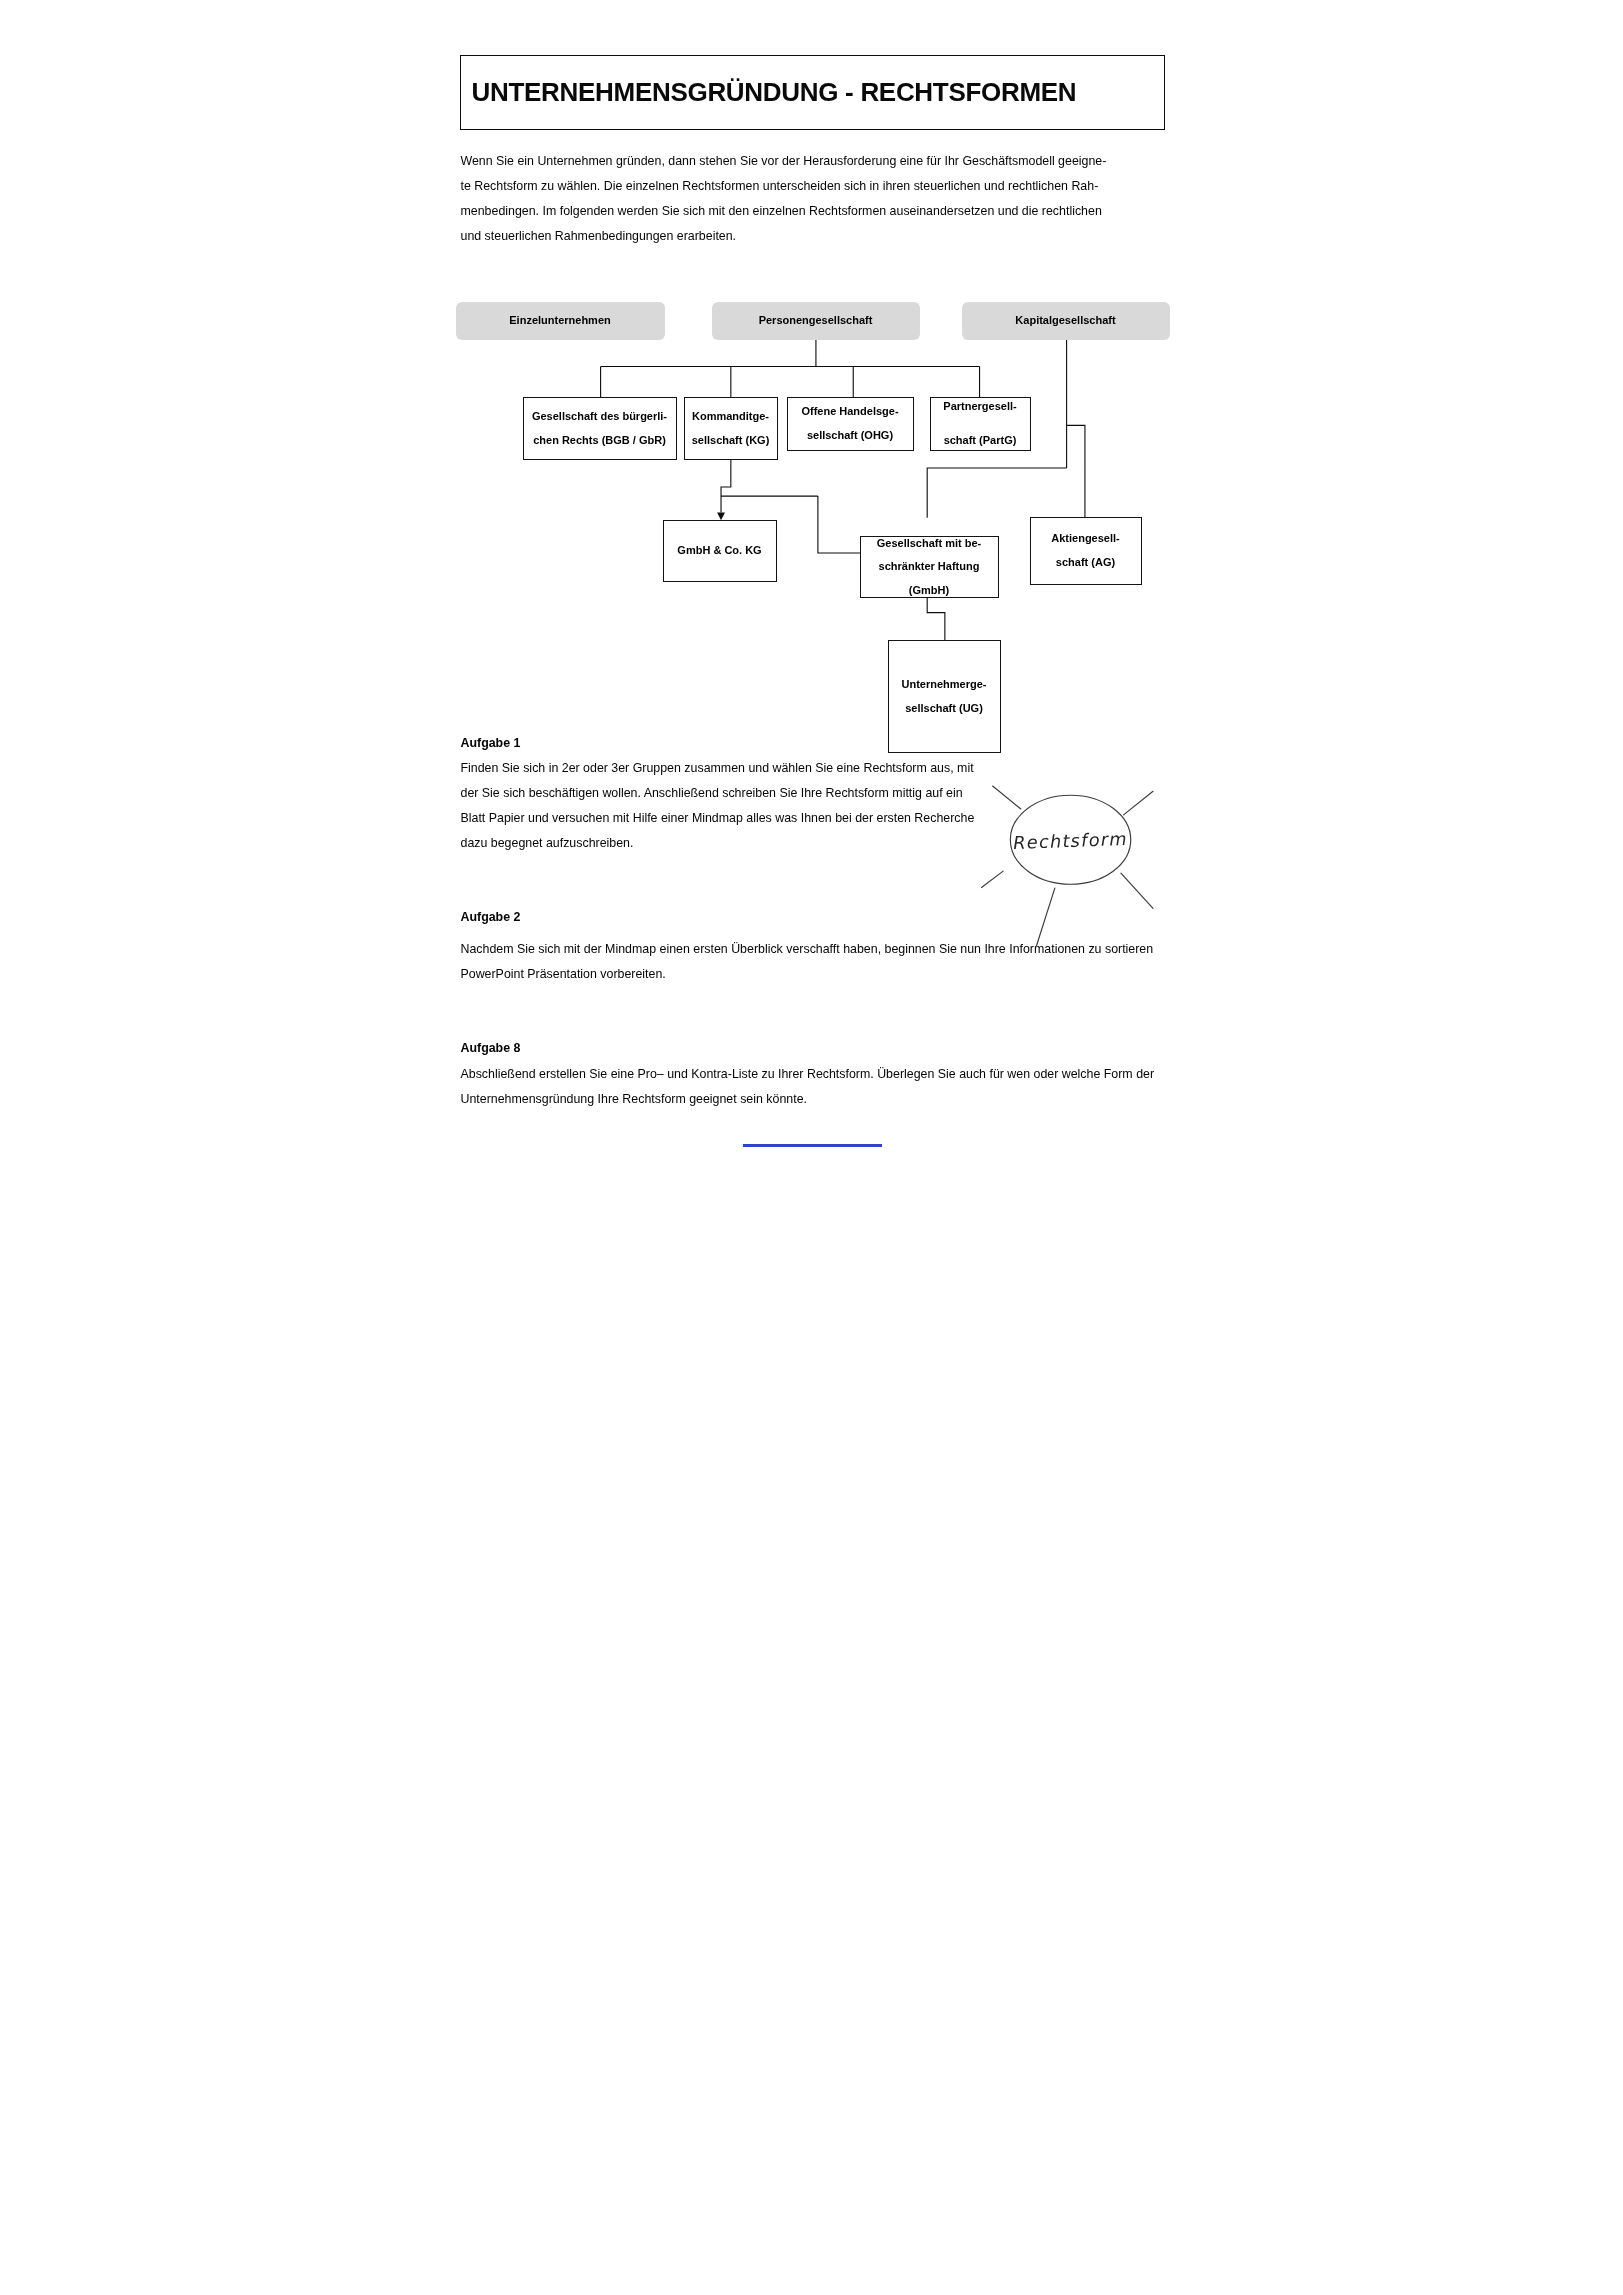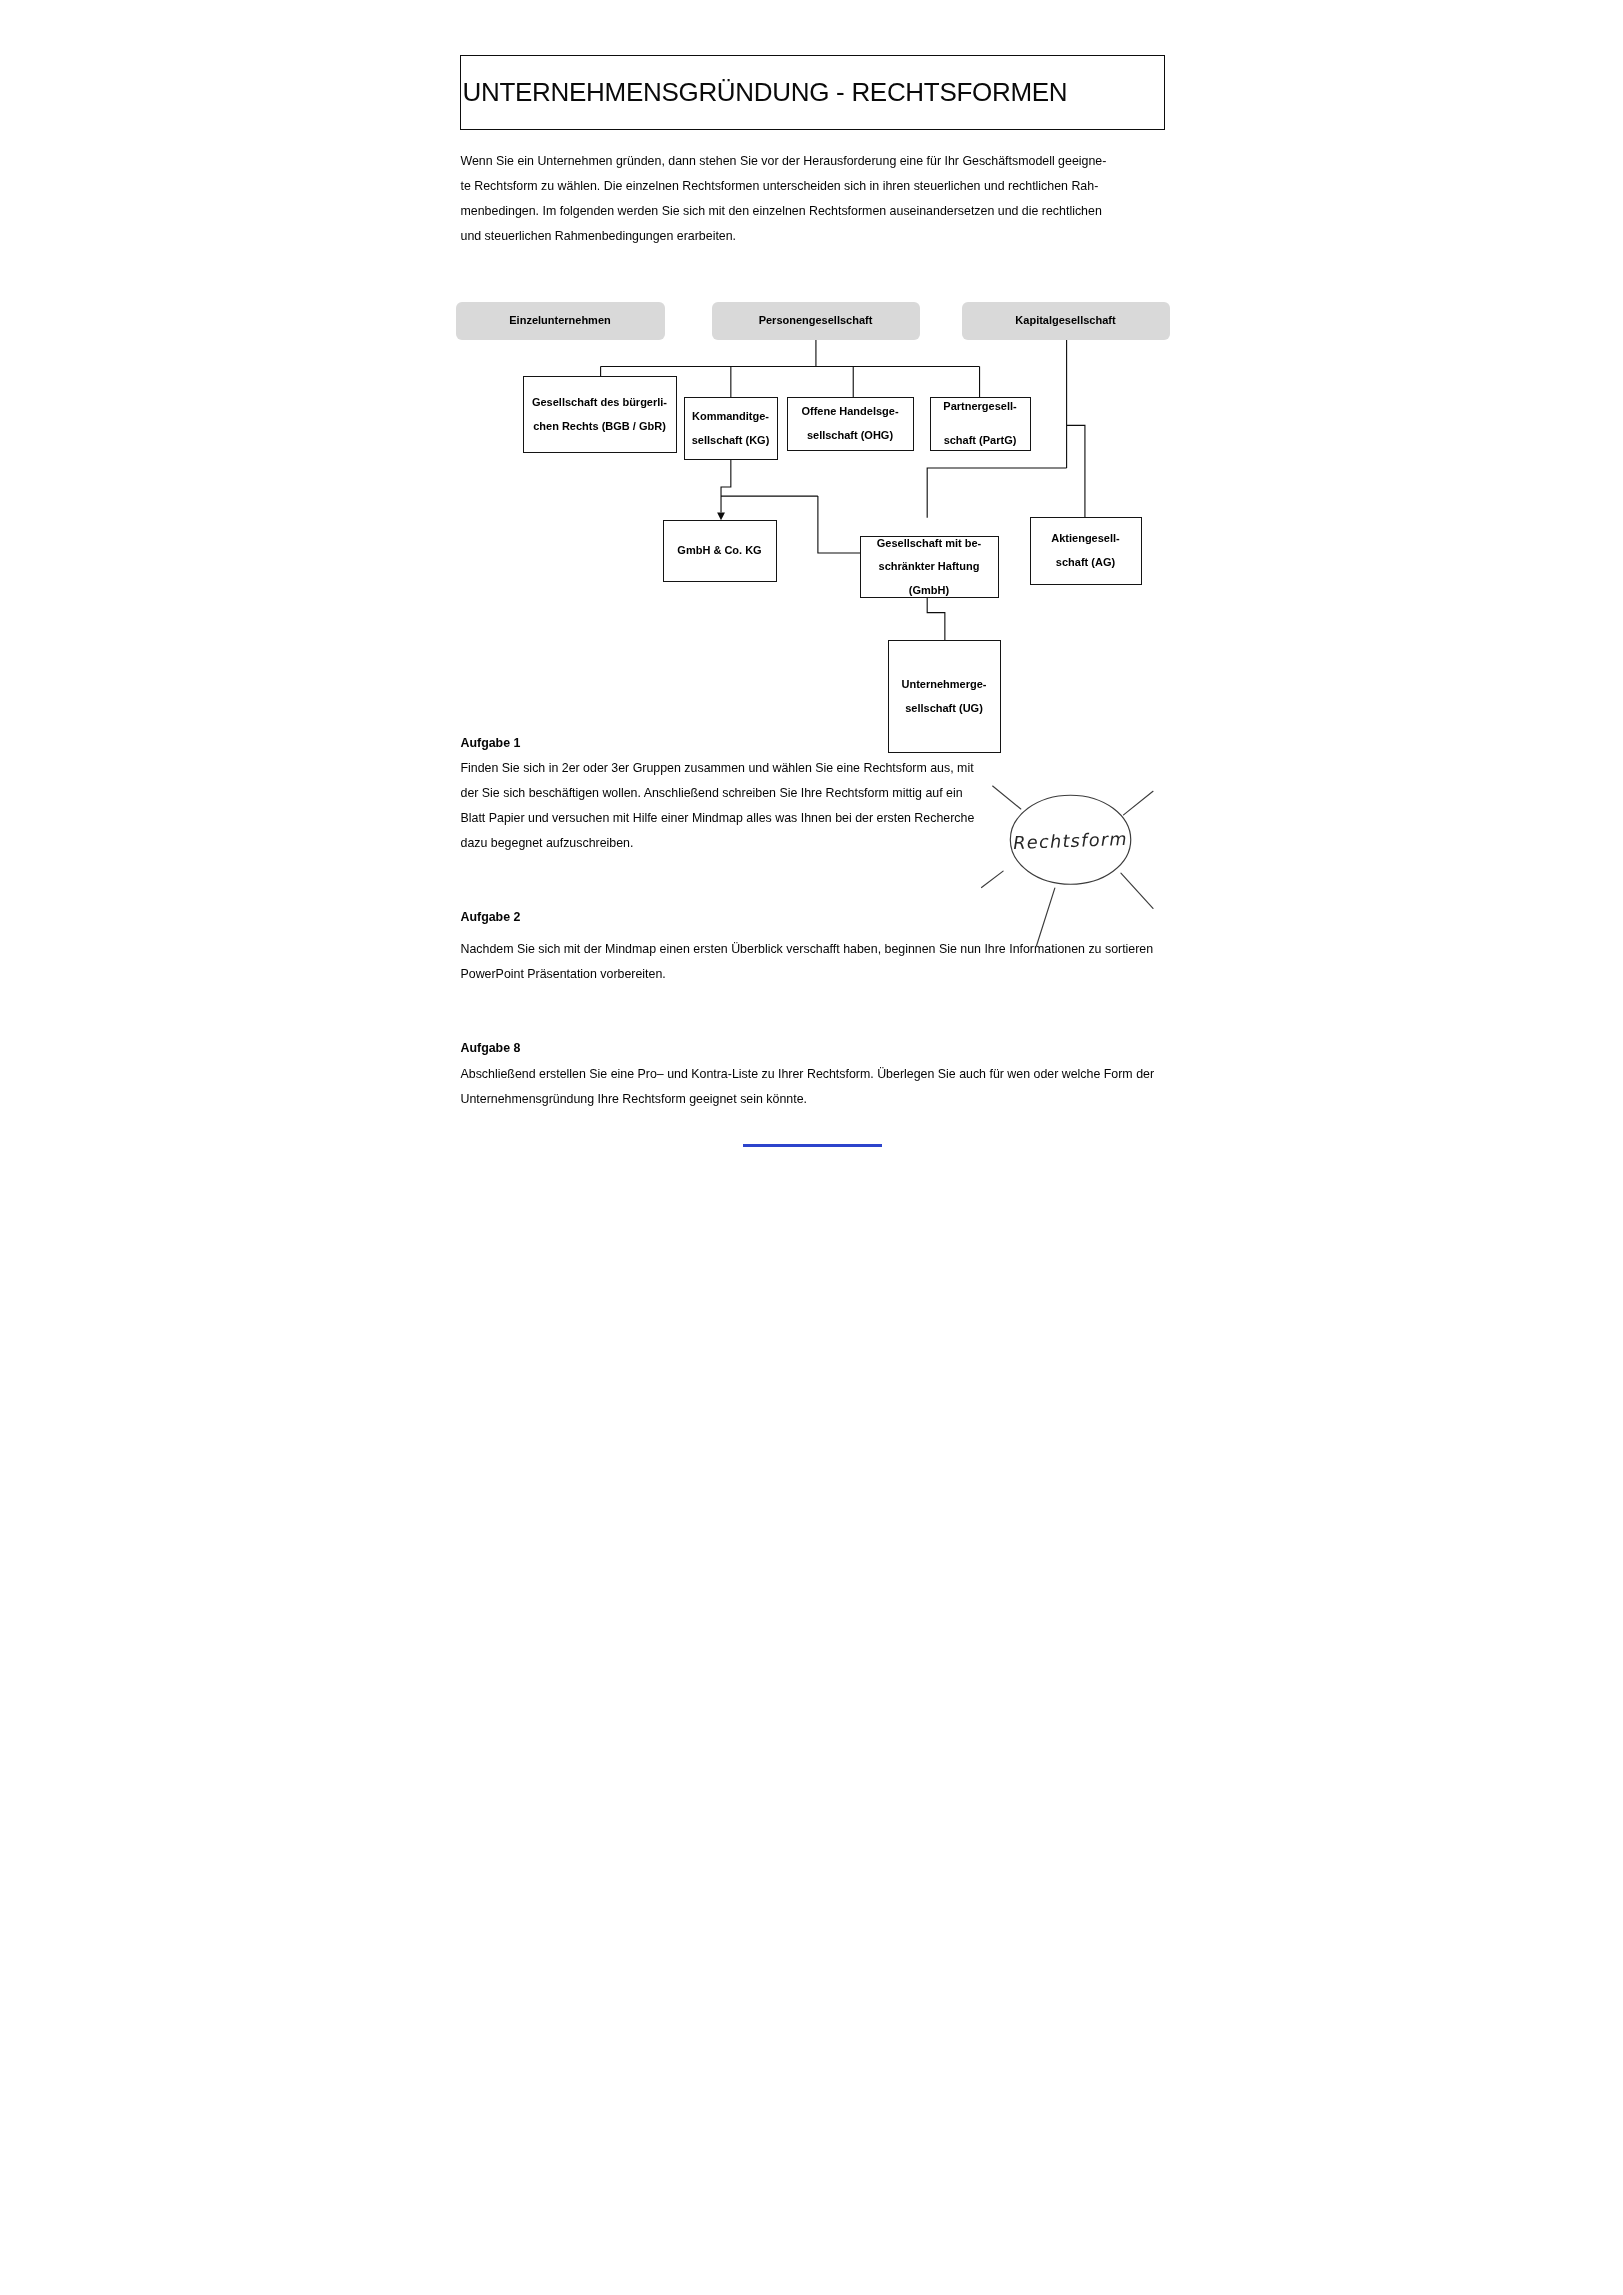--- a/index.html
+++ b/index.html
@@ -13,22 +13,22 @@
     color:#050505;
     overflow:hidden;
   }
   
   .title-box{
     position:absolute; left:54px; top:55px; width:705px; height:75px;
     border:1.3px solid #0d0d0d; background:#fff; box-sizing:border-box;
     display:flex; align-items:center;
   }
   .title-box h1{
-    margin:0; padding-left:2px;
-    font-size:26px; font-weight:400; letter-spacing:-0.3px;
+    margin:0; padding-left:11px;
+    font-size:26px; font-weight:700; letter-spacing:-0.3px;
     color:#0a0a0a; white-space:nowrap;
   }
   
   .para{position:absolute; font-size:12.4px; line-height:25px;}
   .para .line{white-space:nowrap;}
   .task-heading{position:absolute; font-size:12.4px; font-weight:bold; white-space:nowrap;}
   
   .node{
     position:absolute; box-sizing:border-box; z-index:2;
     display:flex; flex-direction:column; justify-content:center; align-items:center;
@@ -85,21 +85,21 @@
   <div class="node node-gray" style="left:50px;  top:302px; width:209px; height:38px;">
     <span class="line">Einzelunternehmen</span>
   </div>
   <div class="node node-gray" style="left:306px; top:302px; width:208px; height:38px;">
     <span class="line">Personengesellschaft</span>
   </div>
   <div class="node node-gray" style="left:556px; top:302px; width:208px; height:38px;">
     <span class="line">Kapitalgesellschaft</span>
   </div>
 
-  <div class="node node-white" style="left:117px; top:376px; width:154px; height:77px;">
+  <div class="node node-white" style="left:117px; top:397px; width:154px; height:63px;">
     <span class="line">Gesellschaft des bürgerli-</span>
     <span class="line">chen Rechts (BGB / GbR)</span>
   </div>
   <div class="node node-white" style="left:278px; top:397px; width:94px; height:63px;">
     <span class="line">Kommanditge-</span>
     <span class="line">sellschaft (KG)</span>
   </div>
   <div class="node node-white" style="left:381px; top:397px; width:127px; height:54px;">
     <span class="line">Offene Handelsge-</span>
     <span class="line">sellschaft (OHG)</span>

